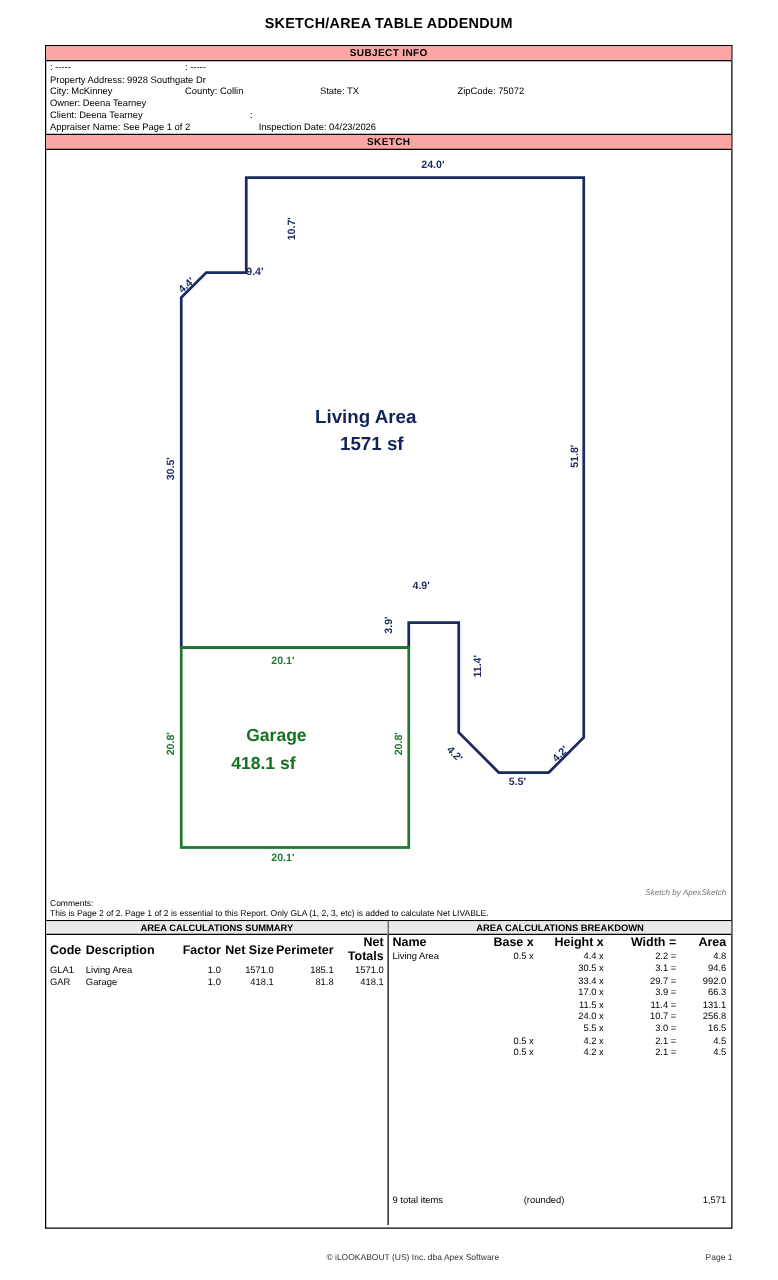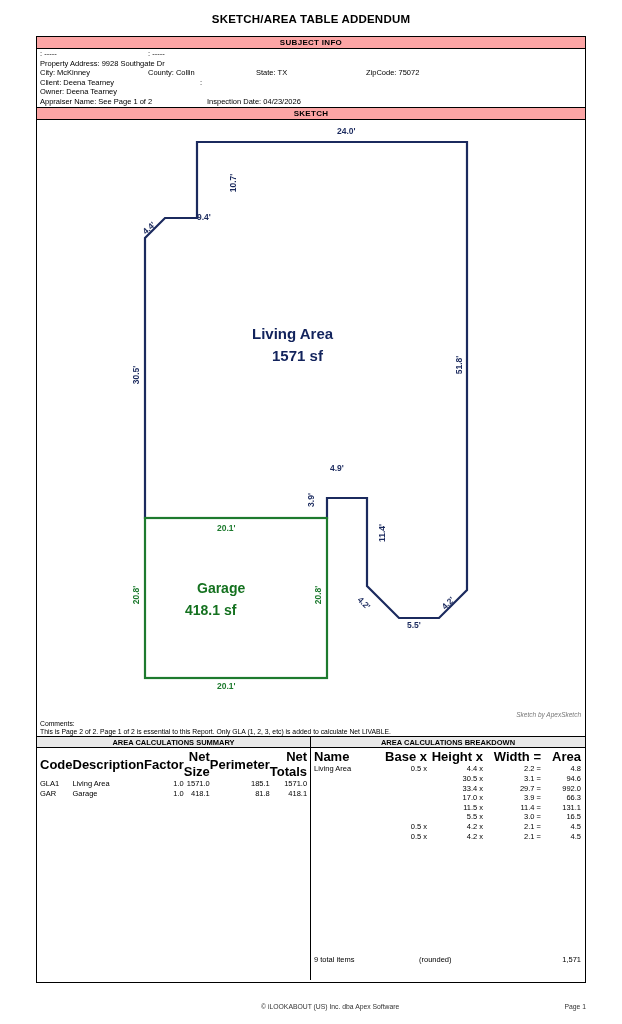--- a/index.html
+++ b/index.html
@@ -107,21 +107,21 @@
     border-bottom: 1px solid #000;
     border-top: 1px solid #000;
     text-align: center;
     font-size: 7.5px;
     font-weight: bold;
     height: 11px;
     line-height: 11px;
   }
   table { border-collapse: collapse; width: 100%; font-size: 7.5px; }
   td, th { padding: 0; }
-  .colhdr td { font-weight: bold; font-size: 13px; padding-top: 1px; }
+  .colhdr td { font-weight: bold; font-size: 10px; padding-top: 1px; }
   .r td { line-height: 9.6px; }
   .ta-r { text-align: right; }
   .netrow td { padding-top: 0; }
   .footer {
     position: absolute;
     left: 36px; right: 36px;
     bottom: 14px;
     display: flex;
     justify-content: space-between;
     font-size: 6.8px;
@@ -148,25 +148,25 @@
       <div class="srow">
         <span class="c1" style="width:330px">Property Address: 9928 Southgate Dr</span>
       </div>
       <div class="srow">
         <span class="c1">City: McKinney</span>
         <span class="c2">County: Collin</span>
         <span class="c3">State: TX</span>
         <span class="c4">ZipCode: 75072</span>
       </div>
       <div class="srow">
+        <span class="c1" style="width:330px">Owner: Deena Tearney</span>
+      </div>
+      <div class="srow">
         <span class="c1" style="width:160px">Client: Deena Tearney</span>
         <span class="c2">:</span>
-      </div>
-      <div class="srow">
-        <span class="c1" style="width:330px">Owner: Deena Tearney</span>
       </div>
       <div class="srow">
         <span class="c1" style="width:167px">Appraiser Name: See Page 1 of 2</span>
         <span class="c2" style="width:220px">Inspection Date: 04/23/2026</span>
       </div>
     </div>
 
     <div class="band">SKETCH</div>
 
     <div class="sketch">
@@ -355,20 +355,27 @@
           <tr class="r">
             <td></td>
             <td class="ta-r"></td>
             <td class="ta-r">11.5  x</td>
             <td class="ta-r">11.4  =</td>
             <td class="ta-r" style="padding-right:4px;">131.1</td>
           </tr>
           <tr class="r">
             <td></td>
             <td class="ta-r"></td>
+            <td class="ta-r">24.0  x</td>
+            <td class="ta-r">10.7  =</td>
+            <td class="ta-r" style="padding-right:4px;">256.8</td>
+          </tr>
+          <tr class="r">
+            <td></td>
+            <td class="ta-r"></td>
             <td class="ta-r">5.5  x</td>
             <td class="ta-r">3.0  =</td>
             <td class="ta-r" style="padding-right:4px;">16.5</td>
           </tr>
           <tr class="r">
             <td></td>
             <td class="ta-r">0.5  x</td>
             <td class="ta-r">4.2  x</td>
             <td class="ta-r">2.1  =</td>
             <td class="ta-r" style="padding-right:4px;">4.5</td>

